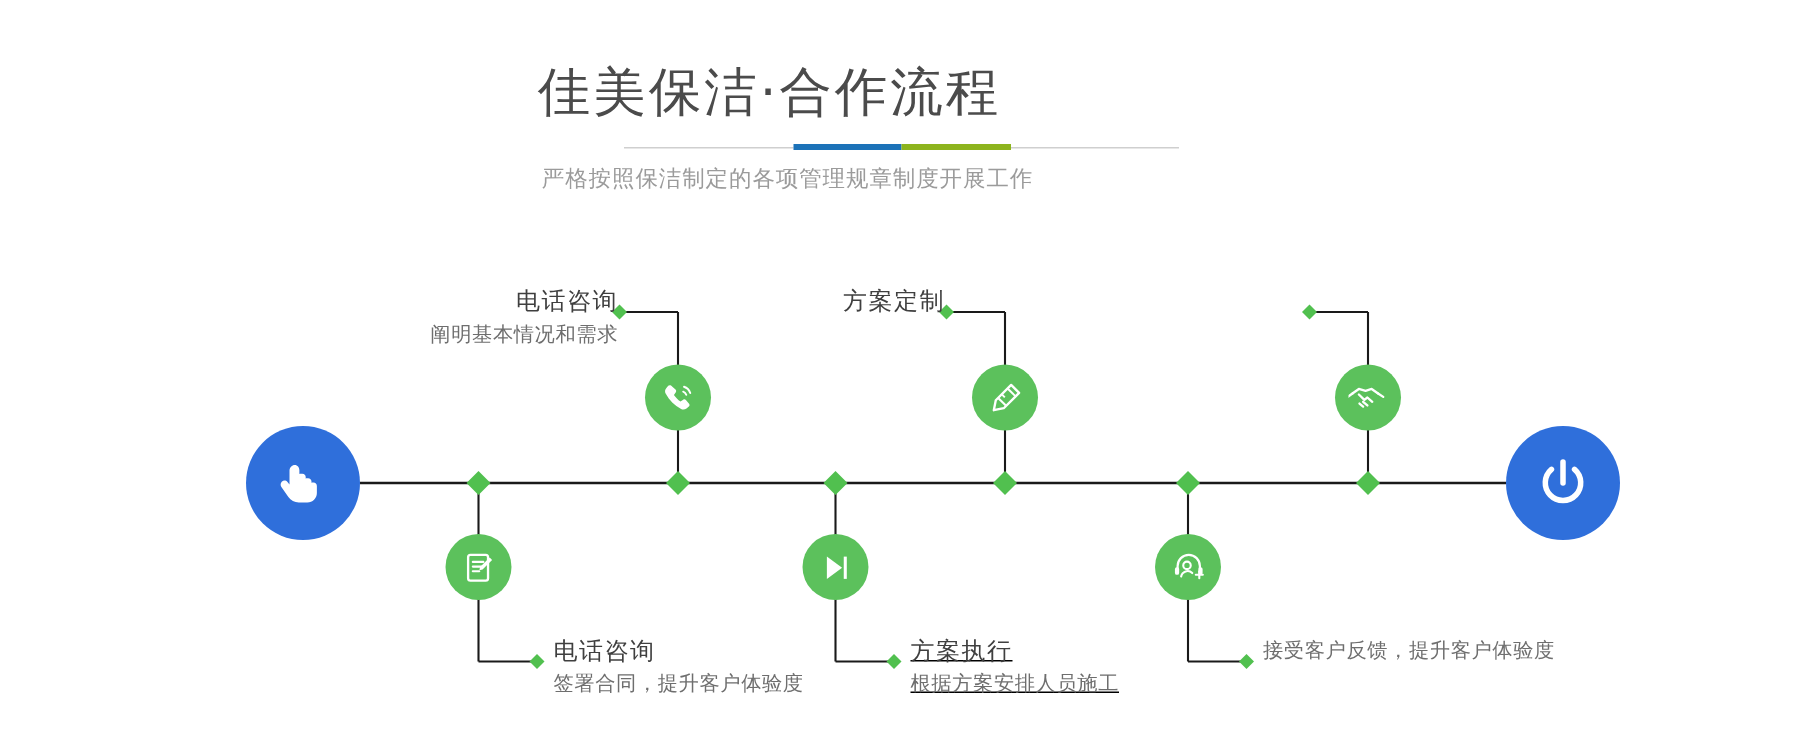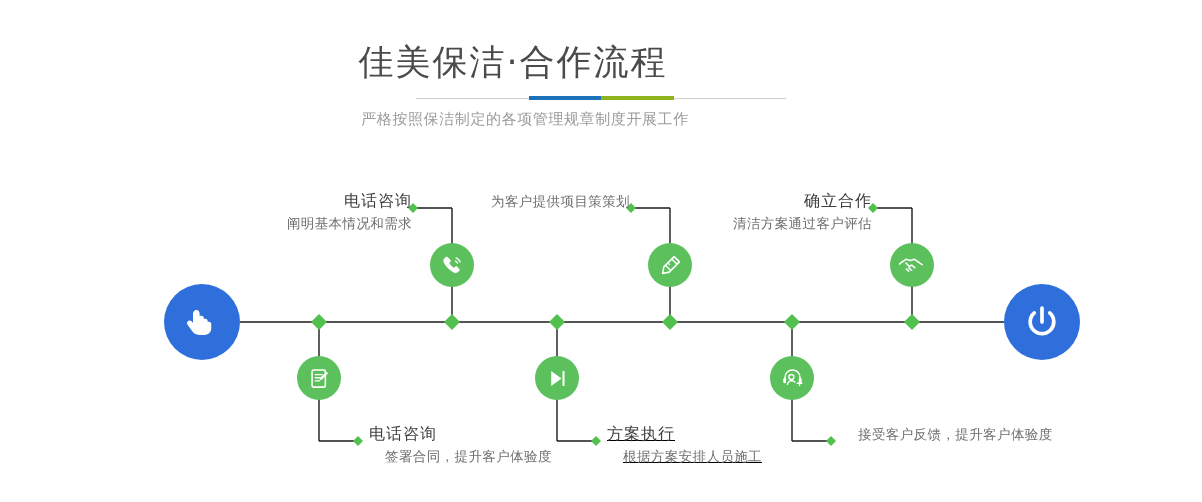--- a/index.html
+++ b/index.html
@@ -53,21 +53,20 @@
   .step-text{position:absolute;}
   .step-text.up{text-align:right;}
   .step-text.down{text-align:left;}
   .step-title{
     font-size:16px;line-height:22px;color:#3f3f3f;letter-spacing:1px;
     white-space:nowrap;
   }
   .step-desc{
     font-size:13.5px;line-height:22px;color:#6e6e6e;letter-spacing:.4px;
     white-space:nowrap;
-    margin-left:16px;
   }
 </style>
 </head>
 <body>
 
 <div id="stage">
 
   <div class="header">
     <h1 class="title">佳美保洁·合作流程</h1>
     <div class="rule-wrap">
@@ -173,21 +172,21 @@
       <span>
         <svg width="25" height="25" viewBox="0 0 32 32">
           <path fill="none" stroke="#ffffff" stroke-width="2" stroke-linejoin="round" d="M20.6 4.6l6.8 6.8-13.1 13.1-8.5 1.7 1.7-8.5z"></path>
           <line x1="17.6" y1="7.6" x2="24.4" y2="14.4" stroke="#ffffff" stroke-width="1.8"></line>
           <line x1="9.5" y1="15.7" x2="16.3" y2="22.5" stroke="#ffffff" stroke-width="1.8"></line>
           <line x1="12.6" y1="12.6" x2="15.2" y2="15.2" stroke="#ffffff" stroke-width="1.6"></line>
         </svg>
       </span>
     </div>
     <div class="step-text up" style="right:584px;top:190px;">
-      <div class="step-desc">为客户提供项目策策划</div>
+      <div class="step-title">方案定制</div>
     </div>
 
     <div class="node" style="left:523px;top:356px;">
       <span>
         <svg width="25" height="25" viewBox="0 0 32 32">
           <path fill="#ffffff" d="M8 6.5l13 9.5-13 9.5z"></path>
           <rect x="22.4" y="6.5" width="2.6" height="19" fill="#ffffff"></rect>
         </svg>
       </span>
     </div>
@@ -199,24 +198,20 @@
     <div class="node" style="left:878px;top:243px;">
       <span>
         <svg width="26" height="26" viewBox="0 0 32 32">
           <path fill="none" stroke="#ffffff" stroke-width="1.9" stroke-linejoin="round" stroke-linecap="round" d="M3.5 12.5l5-3.5 5.5 1.5 5-1.5 5 3.5"></path>
           <path fill="none" stroke="#ffffff" stroke-width="1.9" stroke-linejoin="round" stroke-linecap="round" d="M8.5 13.5l4.5 4.5 2.5-2 4 3.5"></path>
           <path fill="none" stroke="#ffffff" stroke-width="1.9" stroke-linejoin="round" stroke-linecap="round" d="M12 19.5l3.5 3"></path>
           <path fill="none" stroke="#ffffff" stroke-width="1.9" stroke-linejoin="round" stroke-linecap="round" d="M9 21l3 2.5"></path>
           <path fill="none" stroke="#ffffff" stroke-width="1.9" stroke-linecap="round" d="M24 12.5l4.5 3M3.5 12.5L-.5 15.5"></path>
         </svg>
       </span>
-    </div>
-    <div class="step-text up" style="right:342px;top:190px;">
-      <div class="step-title">确立合作</div>
-      <div class="step-desc">清洁方案通过客户评估</div>
     </div>
 
     <div class="node" style="left:758px;top:356px;">
       <span>
         <svg width="25" height="25" viewBox="0 0 32 32">
           <path fill="none" stroke="#ffffff" stroke-width="1.9" stroke-linecap="round" d="M6.5 17v-2.5a9.5 9.5 0 0 1 19 0V17"></path>
           <rect x="4.2" y="15.5" width="3.6" height="6.5" rx="1.6" fill="#ffffff"></rect>
           <rect x="24.2" y="15.5" width="3.6" height="6.5" rx="1.6" fill="#ffffff"></rect>
           <circle cx="14.5" cy="14" r="3.2" fill="none" stroke="#ffffff" stroke-width="1.8"></circle>
           <path fill="none" stroke="#ffffff" stroke-width="1.8" stroke-linecap="round" d="M9.5 23.5a5.6 5.6 0 0 1 9.5-3"></path>

